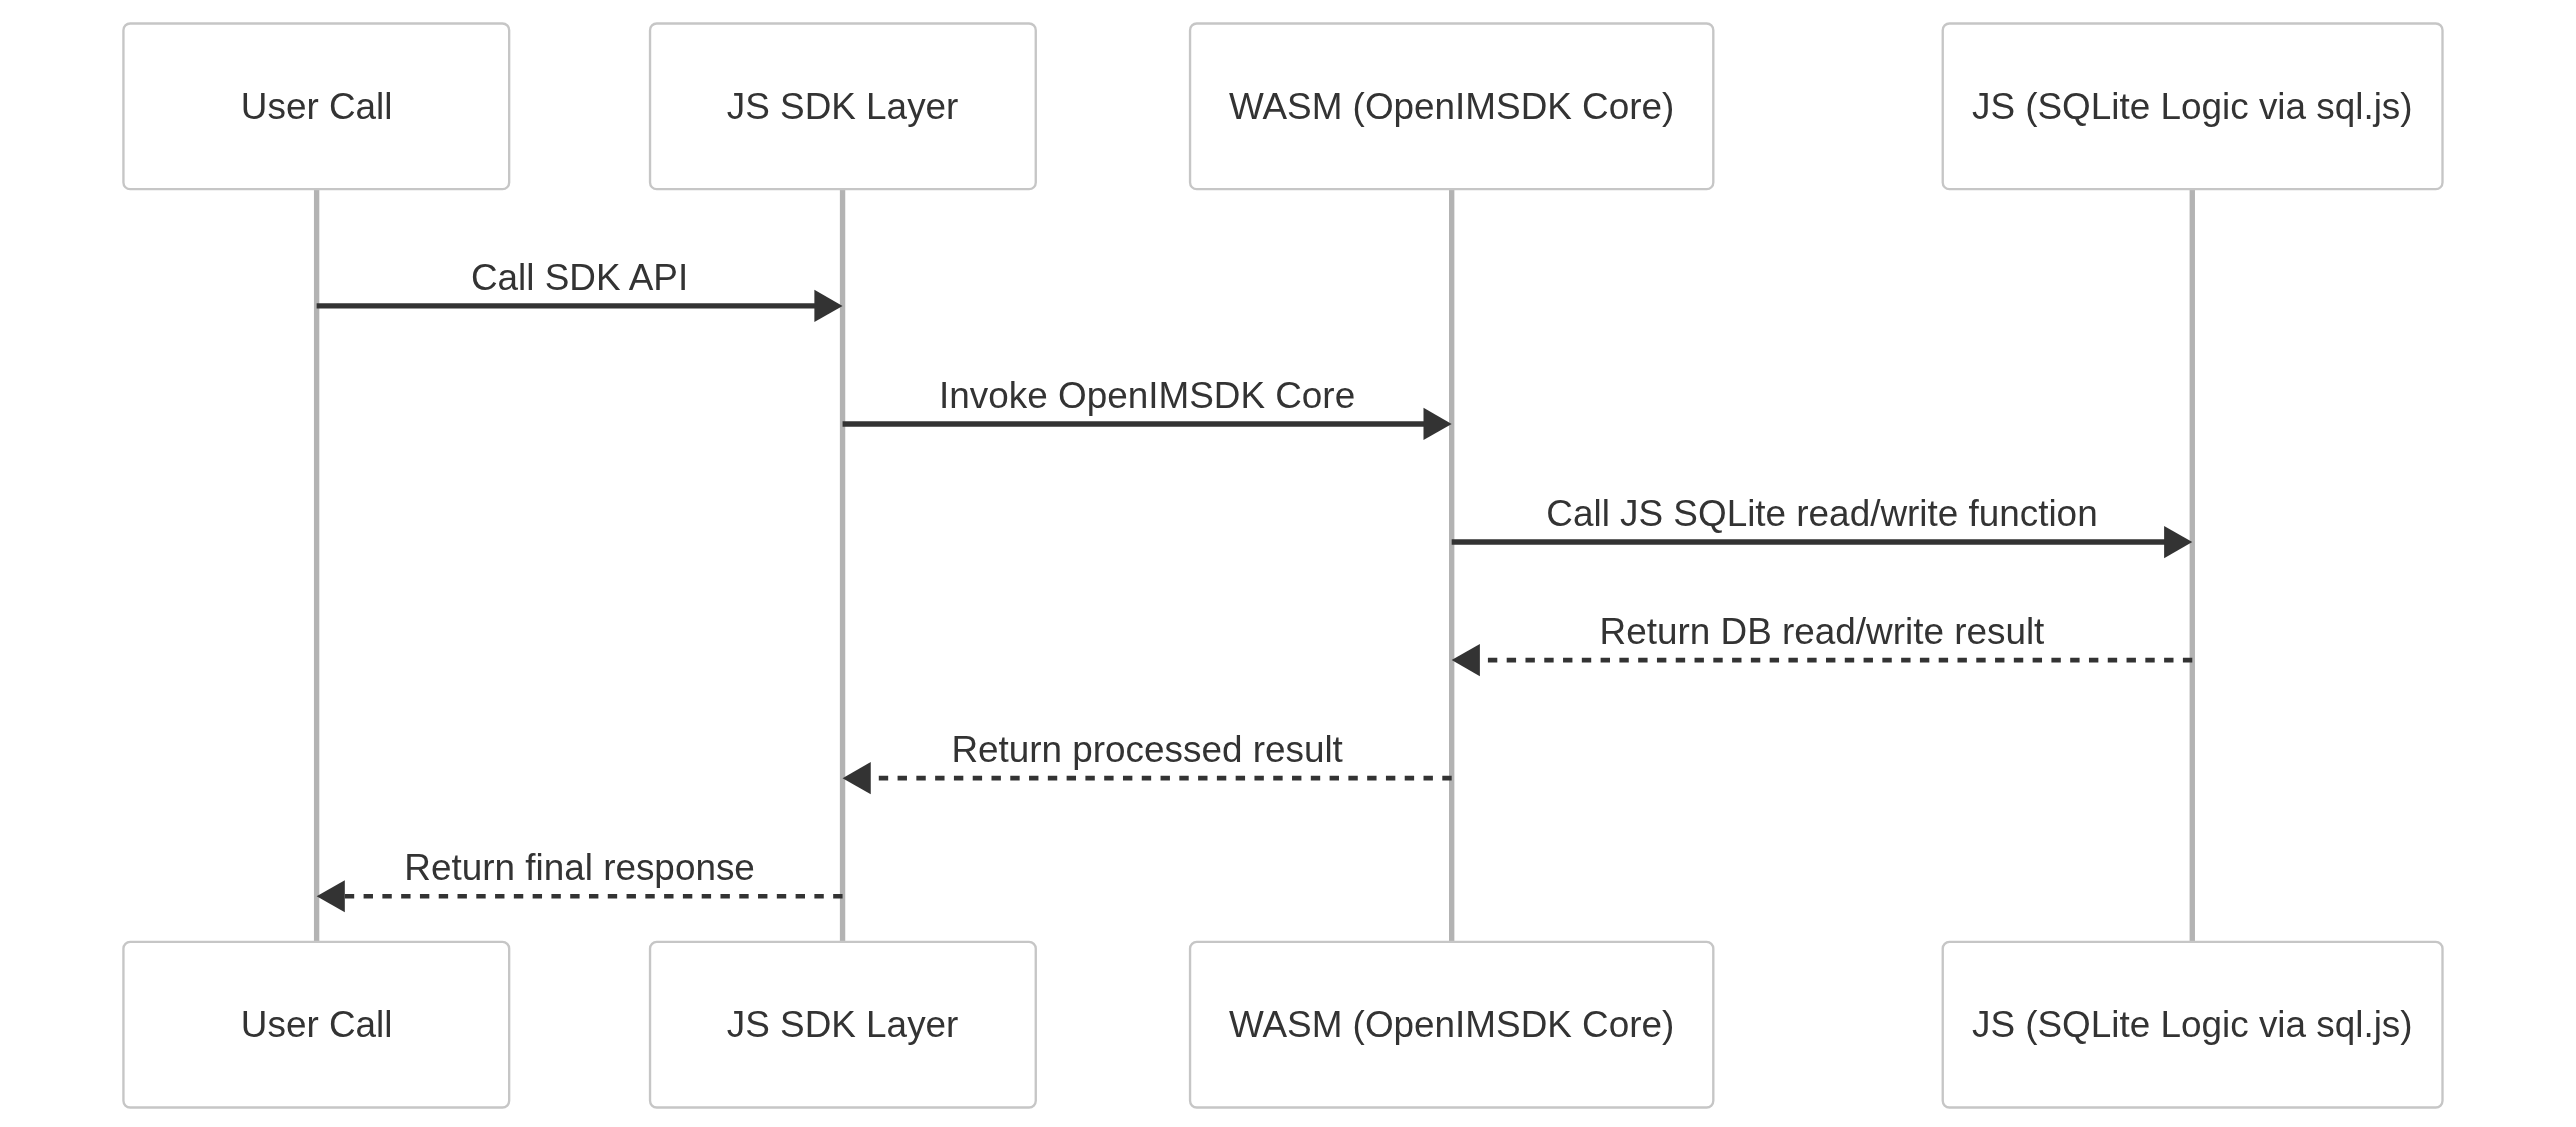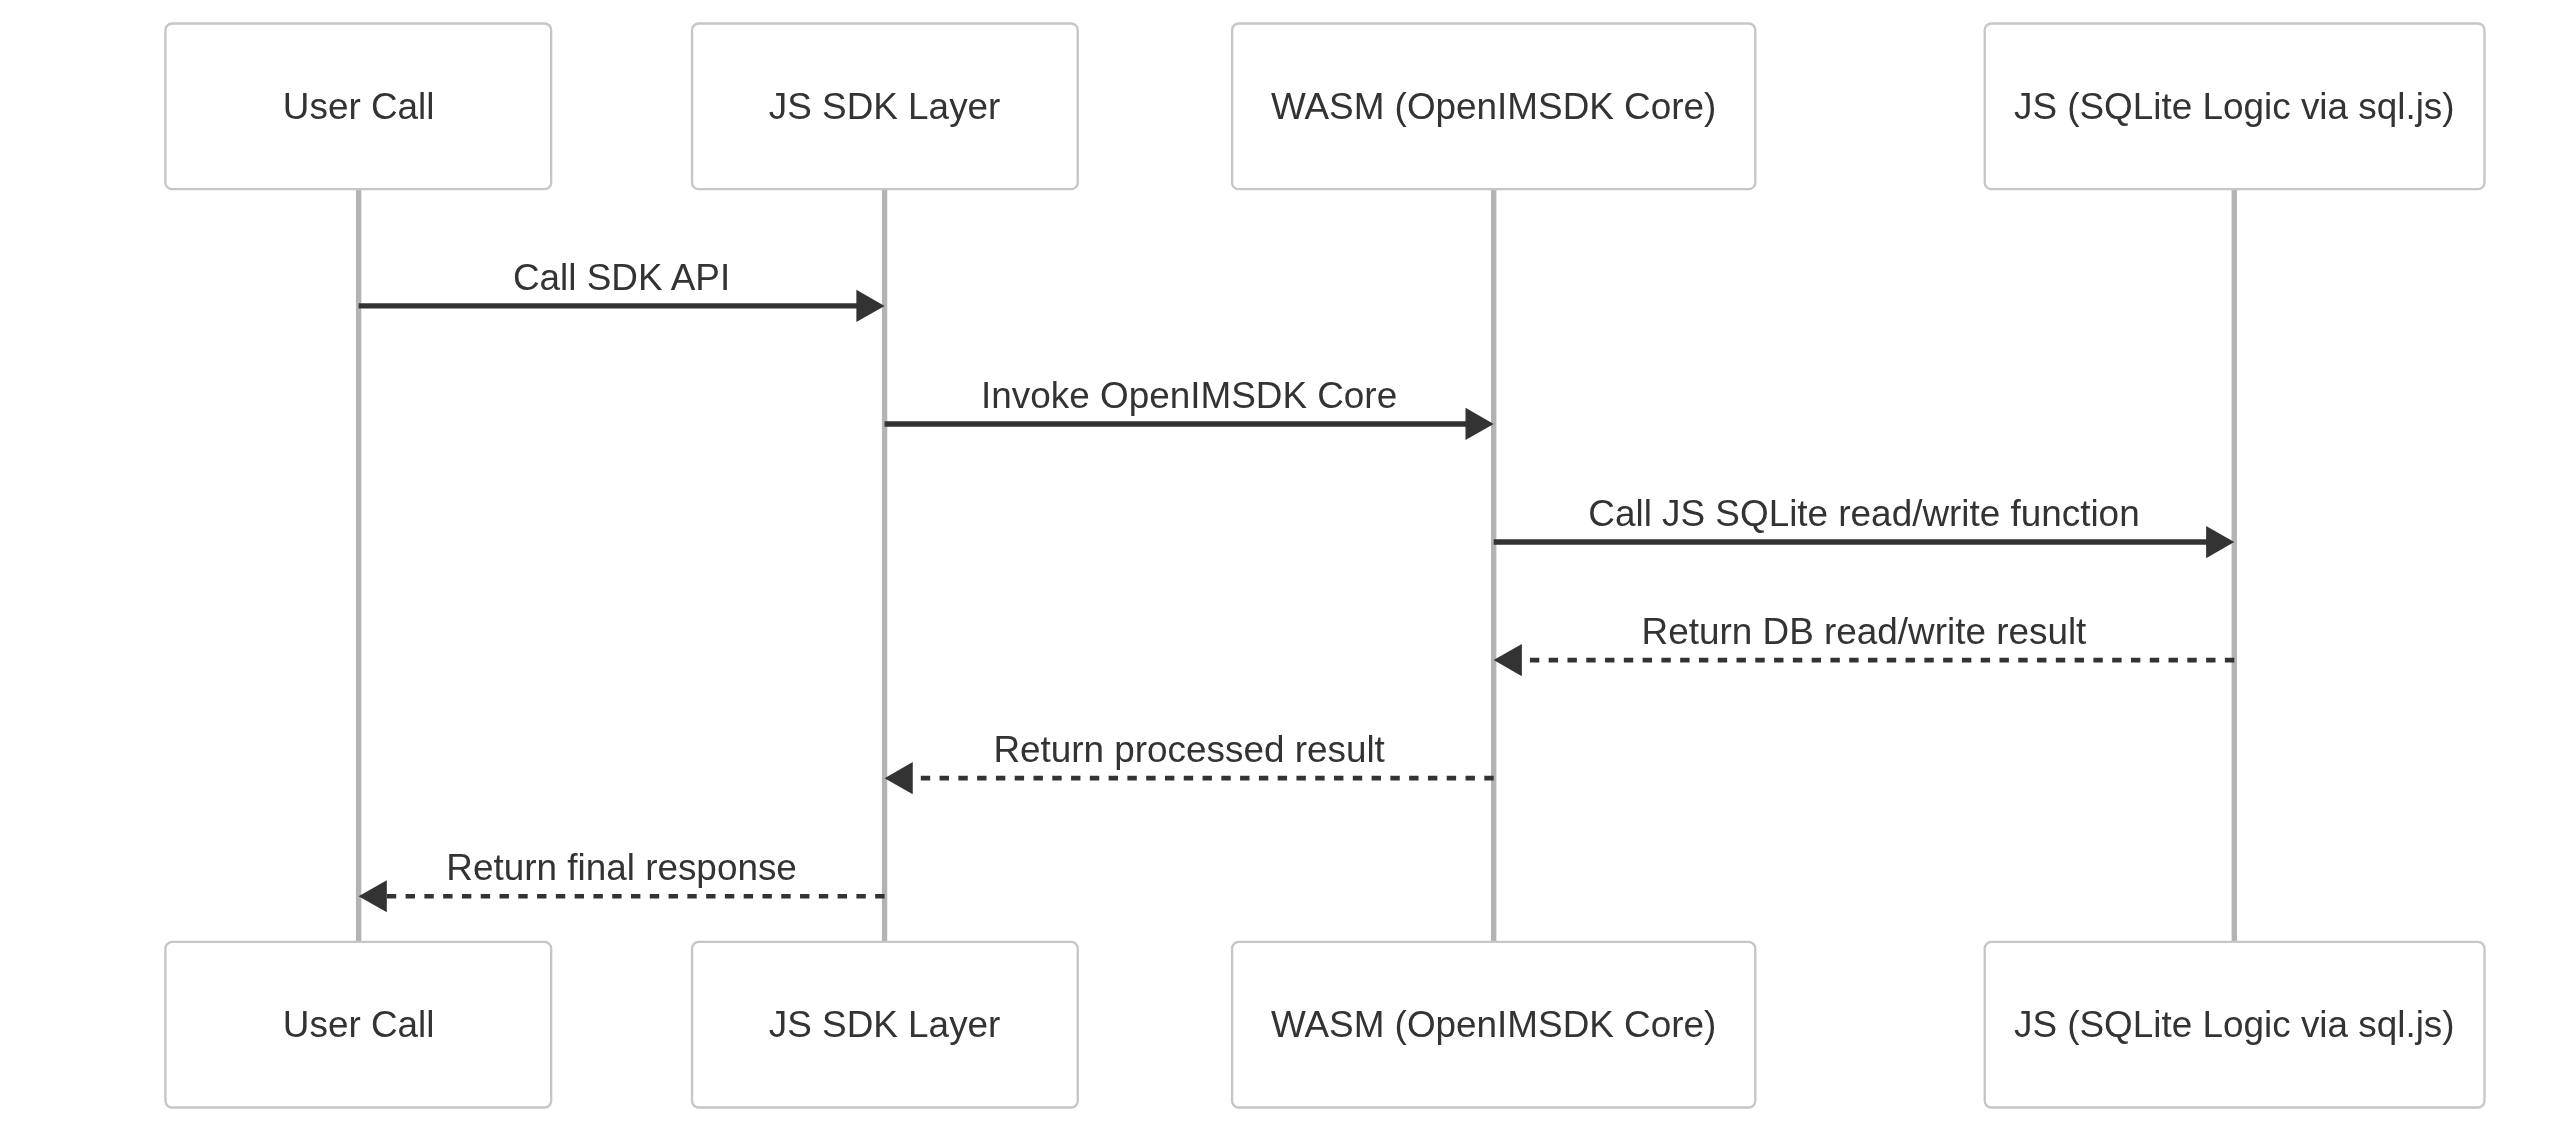--- a/index.html
+++ b/index.html
@@ -7,21 +7,20 @@
     padding: 0;
     width: 2576px;
     height: 1127px;
     background: #ffffff;
     overflow: hidden;
     font-family: "Liberation Sans", sans-serif;
   }
   .diagram-wrap {
     position: absolute;
     inset: 0;
-    padding-left: 42px;
   }
   svg { display: block; }
   .actor-box {
     fill: #ffffff;
     stroke: #c6c6c6;
     stroke-width: 3.5;
   }
   .actor-label {
     fill: #333333;
     font-size: 55px;

